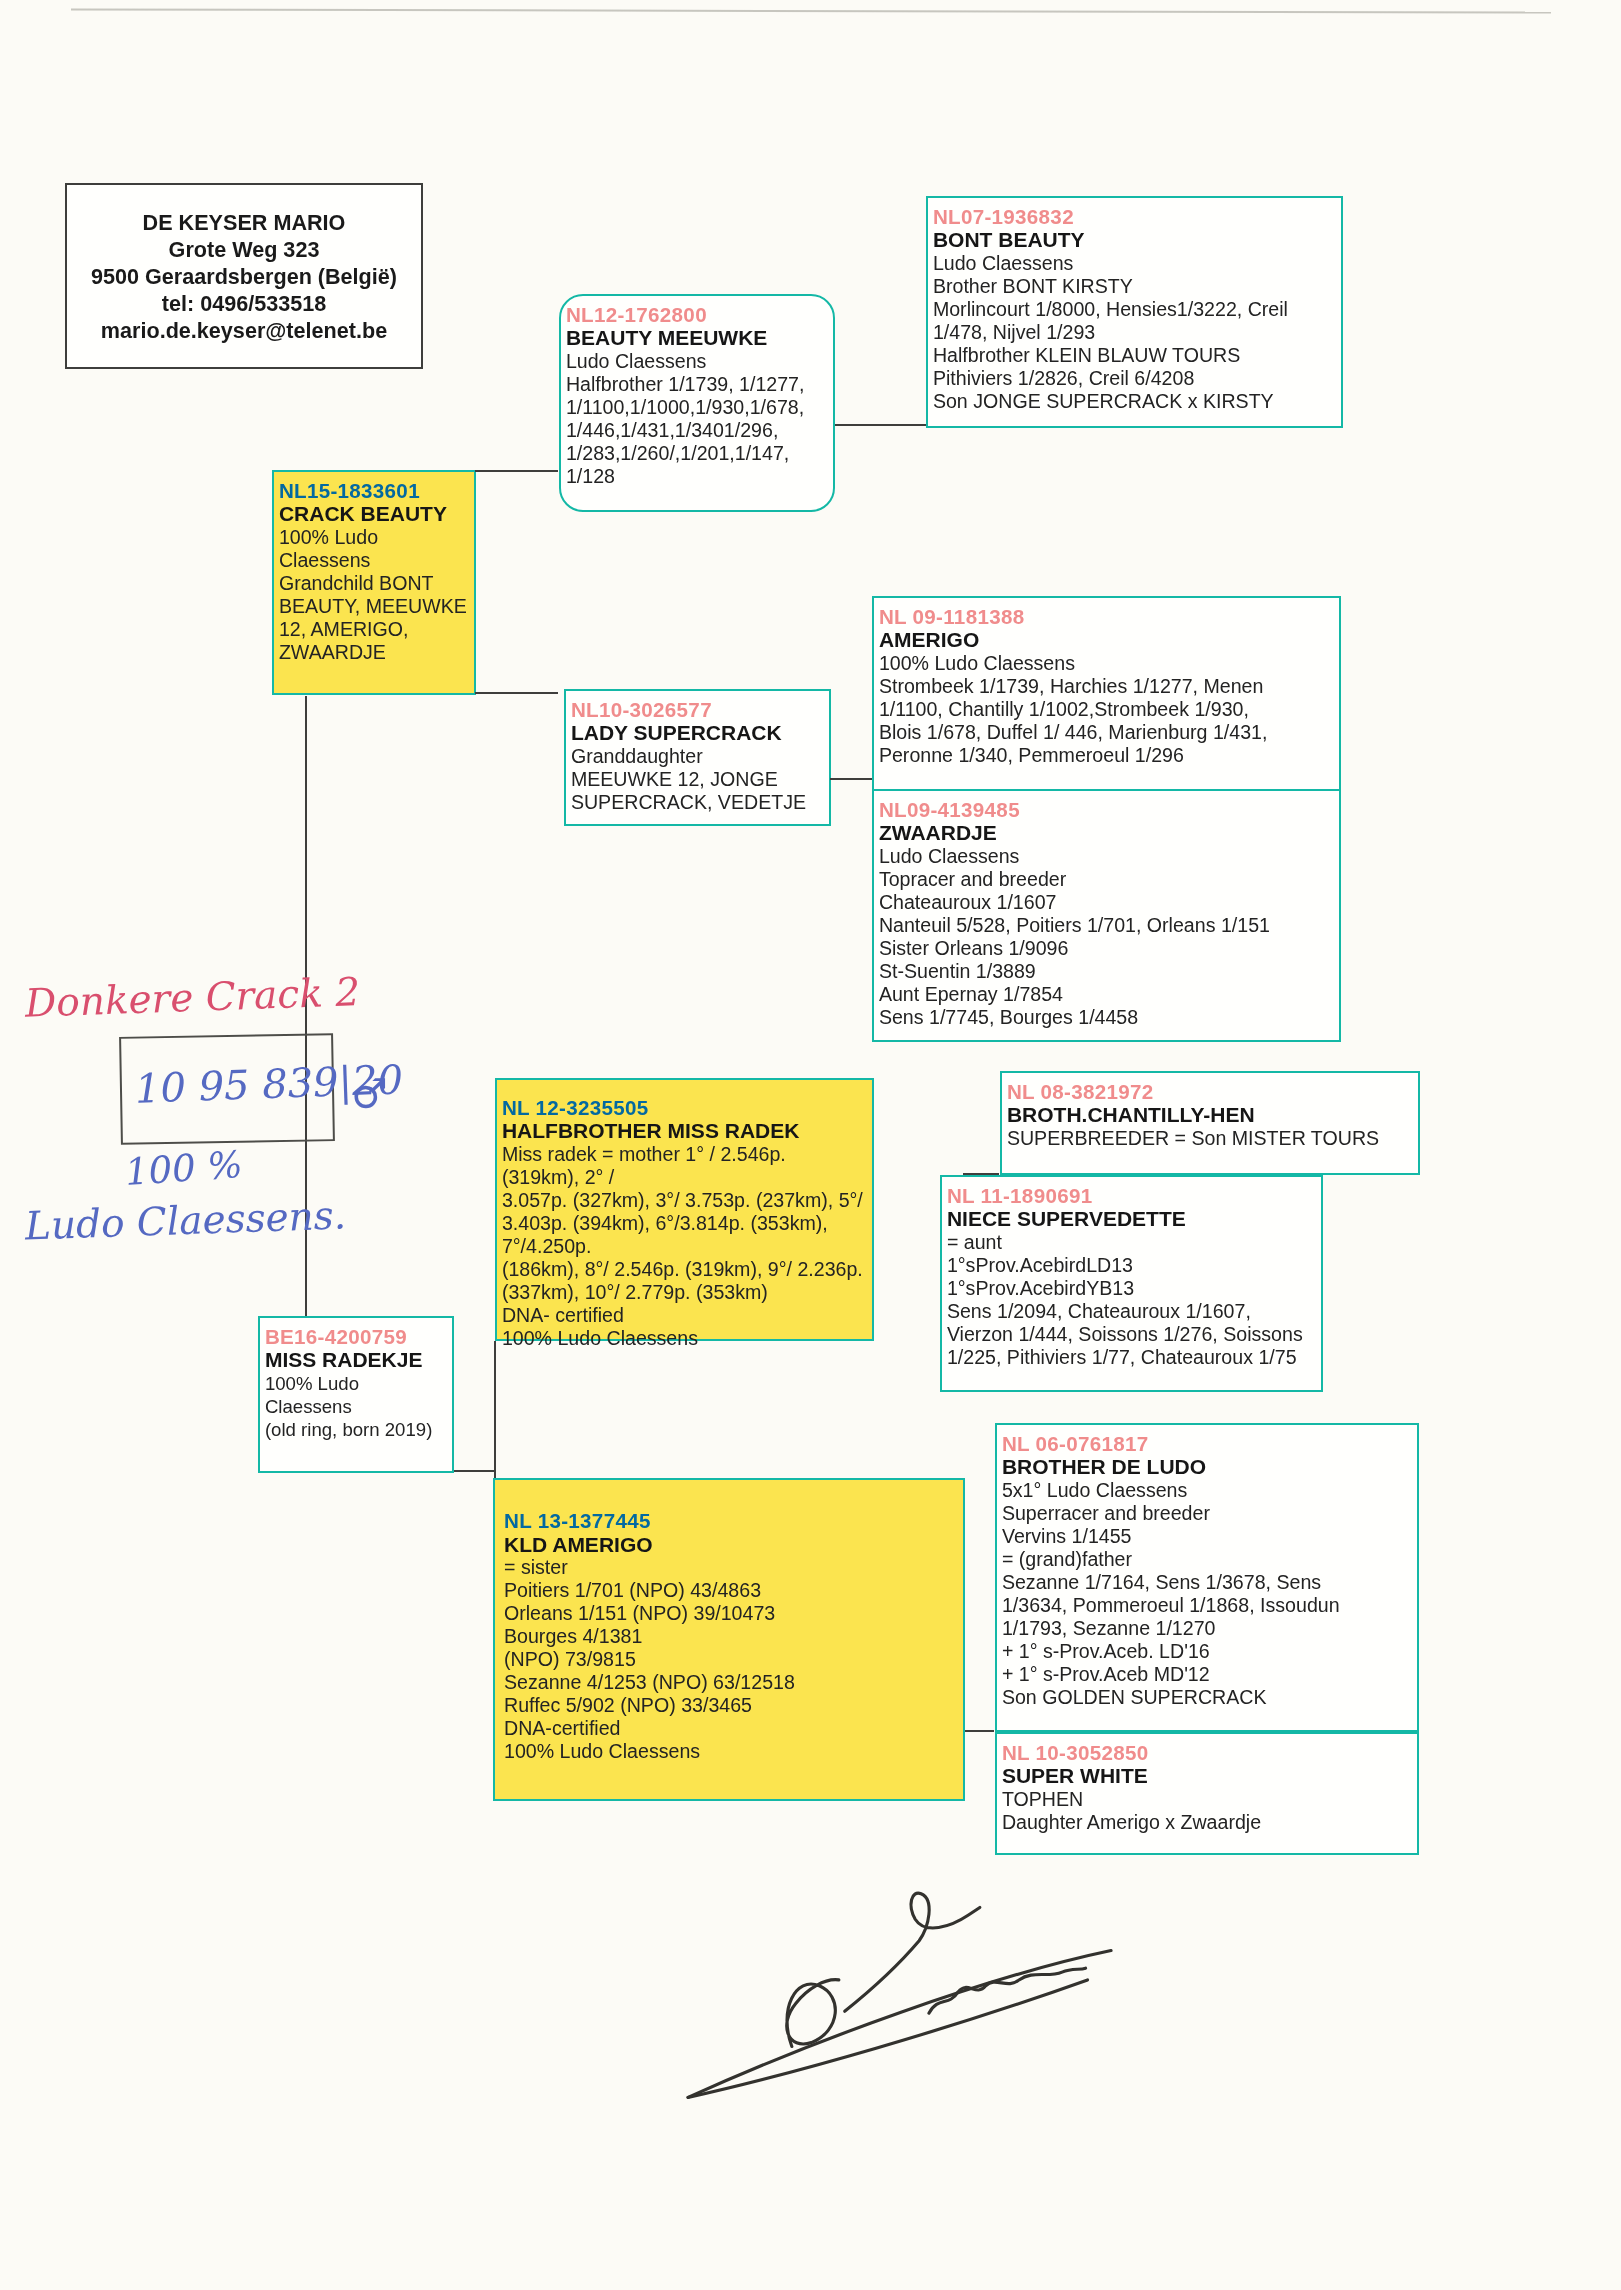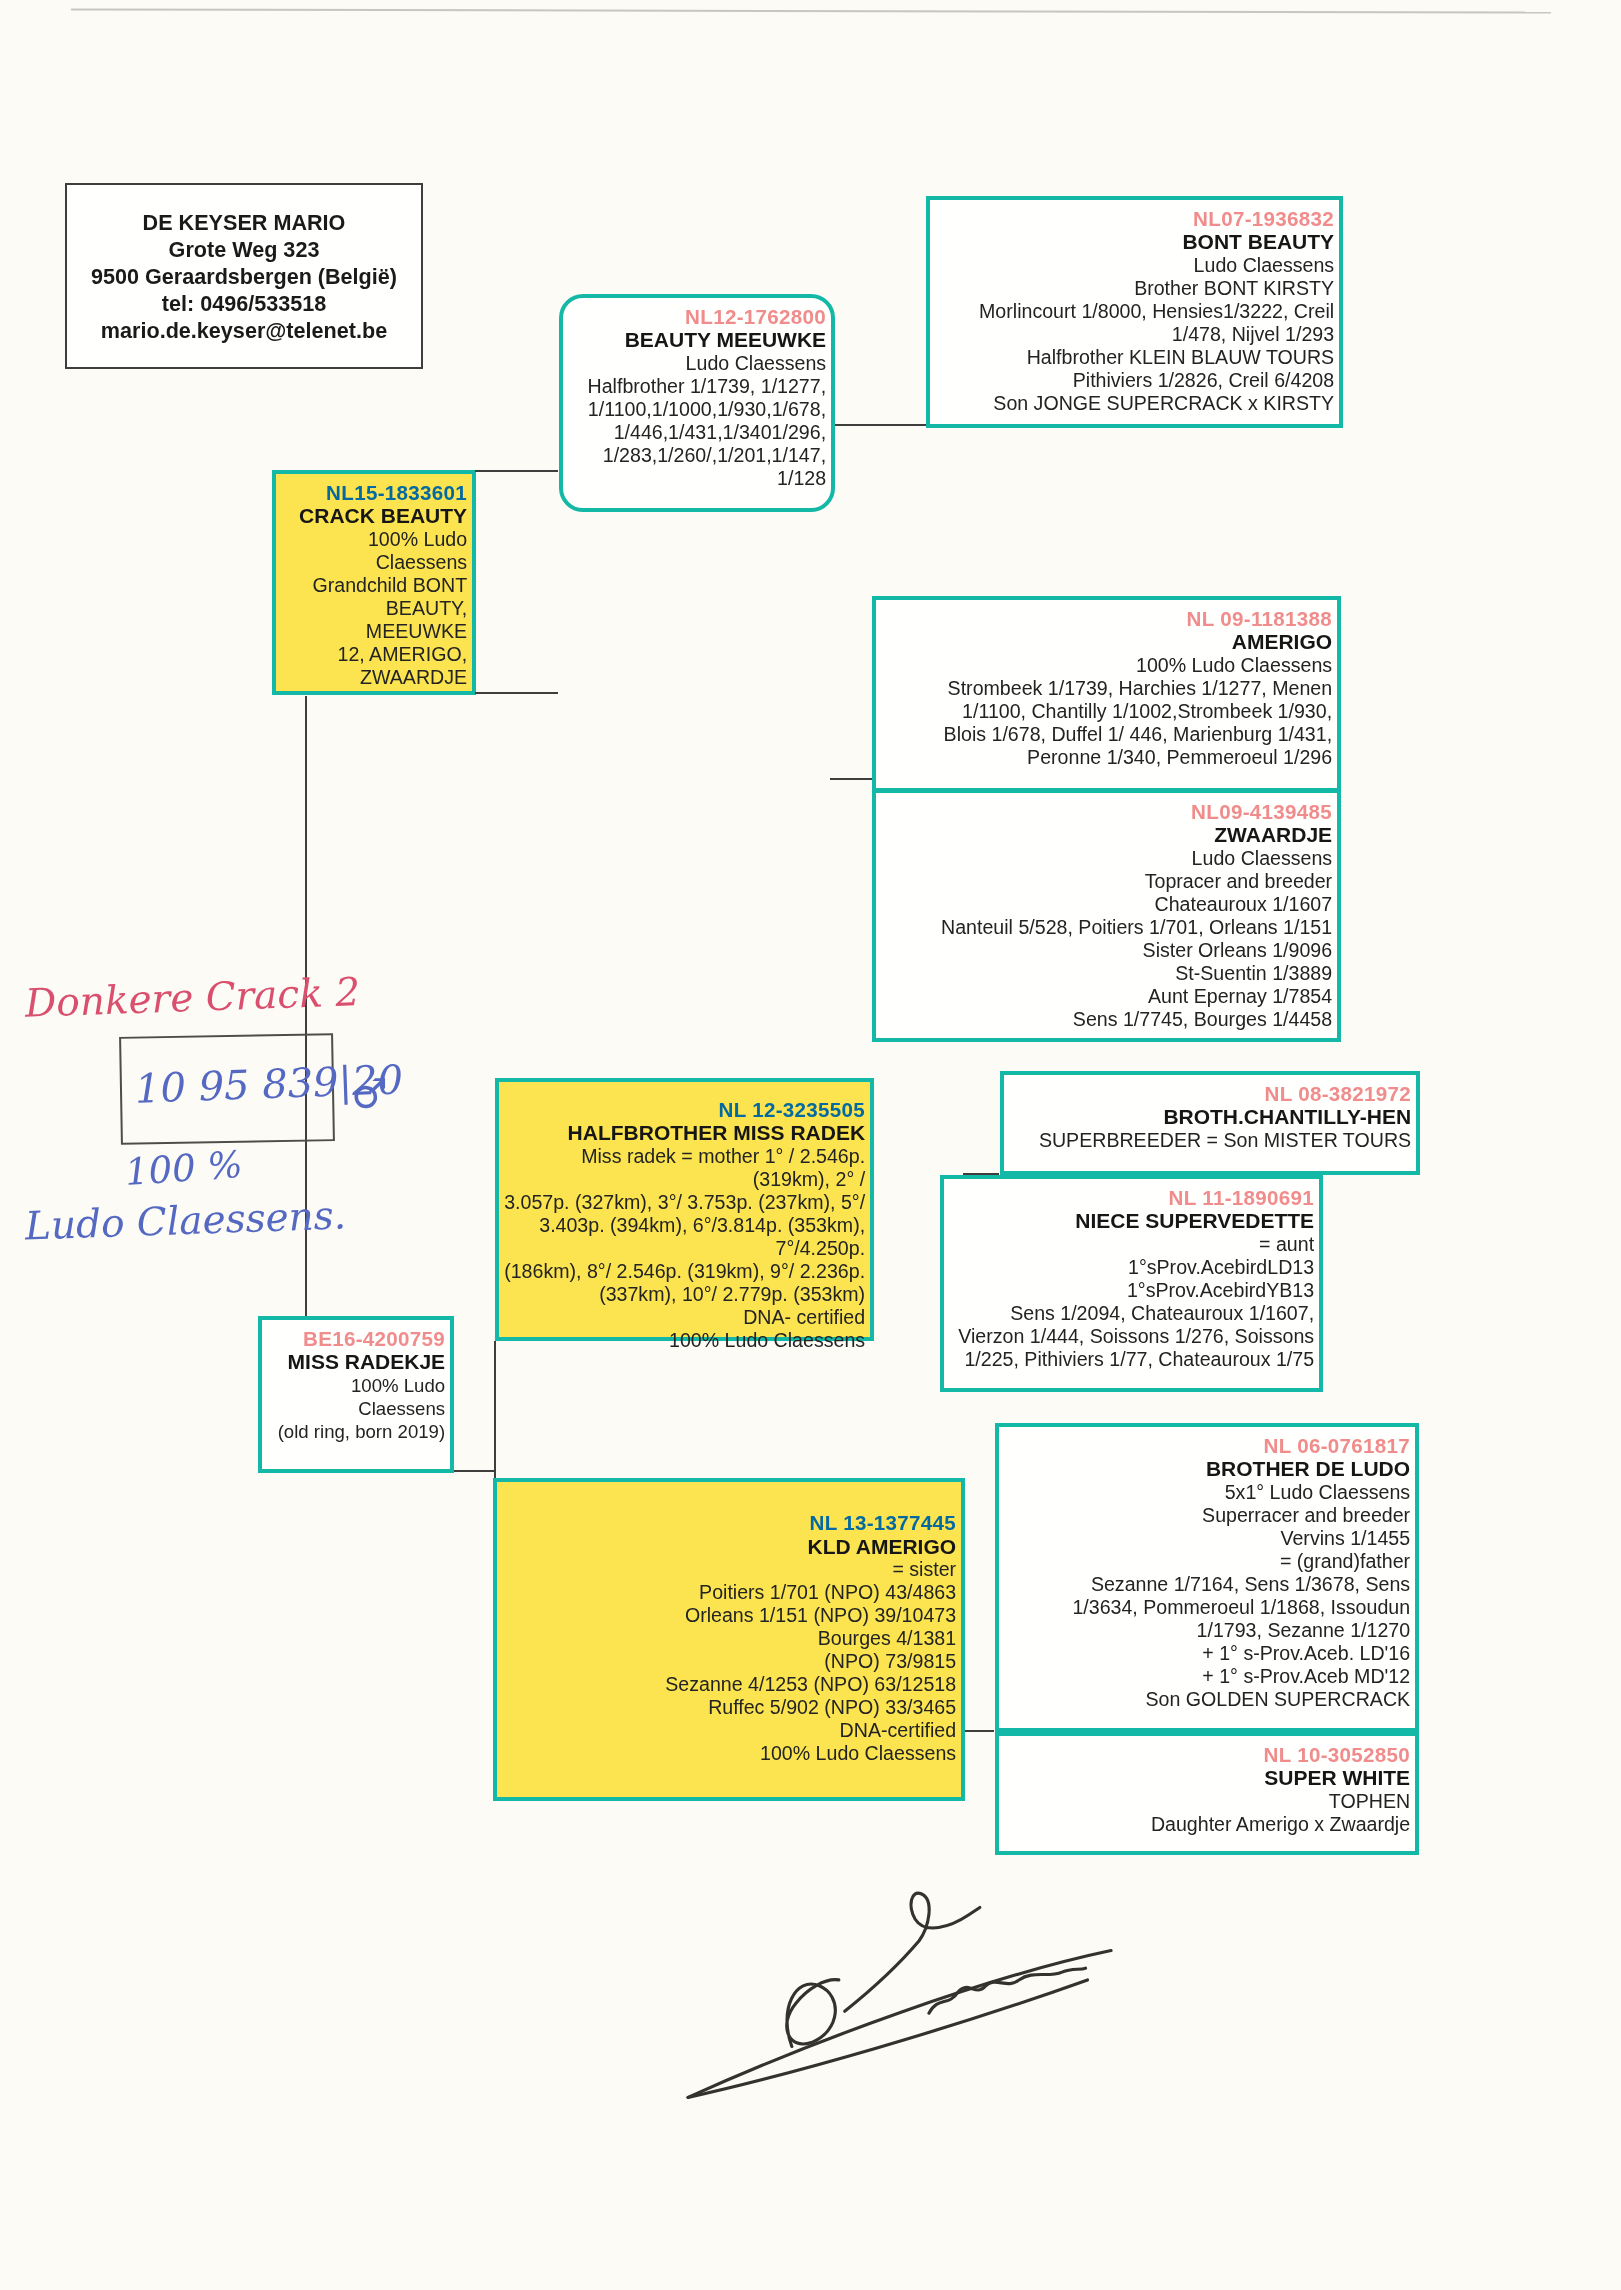--- a/index.html
+++ b/index.html
@@ -12,24 +12,24 @@
     font-family:"Liberation Sans", sans-serif;
     color:#1d1d1d;
   }
   .scan-top-line{
     position:absolute;left:71px;top:9.8px;width:1480px;height:2px;
     background:#9a9a92;opacity:.55;transform:rotate(.12deg);
   }
   
   .pbox{
     position:absolute;
-    border:4px solid #14b8a6;
+    border:2px solid #14b8a6;
     background:#fffffd;
     box-sizing:border-box;
-    text-align:right;
+    text-align:left;
     padding:6.9px 4.9px 3.9px 4.9px;
   }
   .pbox.yellow{background:#fbe44f;}
   .ring{
     font-weight:bold;font-size:20.6px;line-height:23.5px;
     color:#f08c8c;letter-spacing:0.3px;
   }
   .pbox.yellow .ring{color:#0369a1;}
   .pname{font-weight:bold;font-size:21px;line-height:23.5px;color:#161616;}
   .plines div{font-size:19.6px;line-height:23px;color:#232323;}
@@ -97,20 +97,29 @@
     <div class="plines">
         <div>Ludo Claessens</div>
         <div>Halfbrother 1/1739, 1/1277,</div>
         <div>1/1100,1/1000,1/930,1/678,</div>
         <div>1/446,1/431,1/3401/296,</div>
         <div>1/283,1/260/,1/201,1/147,</div>
         <div>1/128</div>
       </div>
   </div>
 
+  <div class="pbox" style="left:564px;top:689px;width:267px;height:137px;">
+    <div class="ring">NL10-3026577</div>
+    <div class="pname">LADY SUPERCRACK</div>
+    <div class="plines">
+        <div>Granddaughter</div>
+        <div>MEEUWKE 12, JONGE</div>
+        <div>SUPERCRACK, VEDETJE</div>
+      </div>
+  </div>
 
   <div class="pbox" style="left:926px;top:196px;width:417px;height:232px;">
     <div class="ring">NL07-1936832</div>
     <div class="pname">BONT BEAUTY</div>
     <div class="plines">
         <div>Ludo Claessens</div>
         <div>Brother BONT KIRSTY</div>
         <div>Morlincourt 1/8000, Hensies1/3222, Creil</div>
         <div>1/478, Nijvel 1/293</div>
         <div>Halfbrother KLEIN BLAUW TOURS</div>

